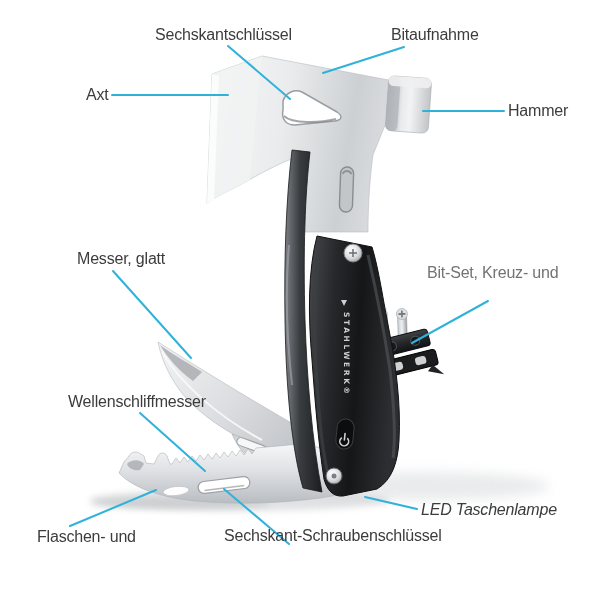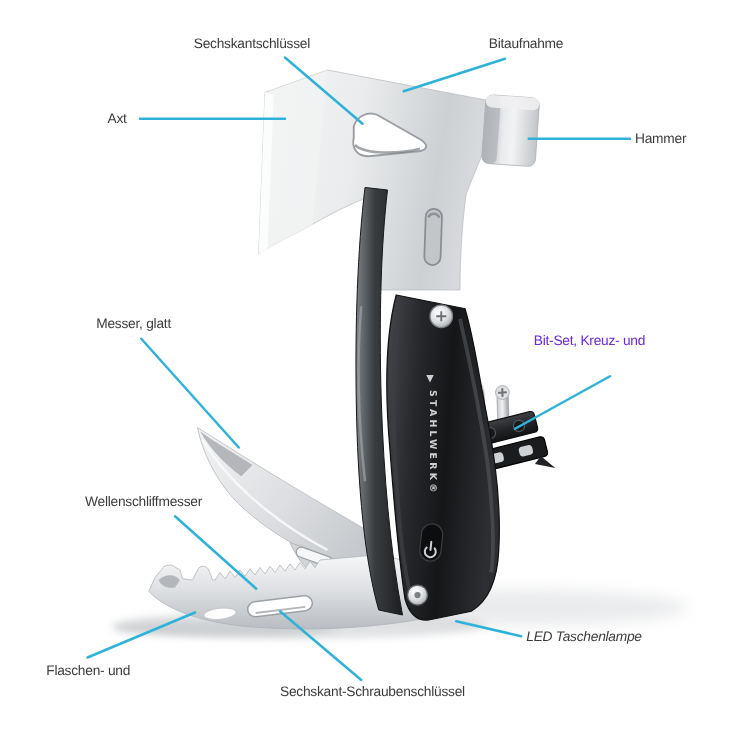--- a/index.html
+++ b/index.html
@@ -3,21 +3,21 @@
 <meta charset="utf-8">
 <style>
   html,body{margin:0;padding:0;background:#ffffff;}
   .stage{
     position:relative;width:600px;height:600px;background:#ffffff;overflow:hidden;
     font-family:"Liberation Sans",sans-serif;
   }
   .stage svg{position:absolute;left:0;top:0;}
   .label{
     position:absolute;
-    font-size:11px;line-height:16px;
+    font-size:16px;line-height:16px;
     color:#3c3c3c;
     white-space:nowrap;
     letter-spacing:-0.2px;
     text-align:center;
   }
 </style>
 </head>
 <body>
 
 <div class="stage">
@@ -201,23 +201,23 @@
     <line class="leader-line" x1="70" y1="526" x2="156" y2="490" stroke="#2fb2d9"></line>
     <line class="leader-line" x1="289" y1="544" x2="224" y2="489" stroke="#2fb2d9"></line>
   </g>
 </svg>
 
 <div class="label" style="left: 86px; top: 87px; color: rgb(60, 60, 60);">Axt</div>
 <div class="label" style="left: 155px; top: 27px; color: rgb(60, 60, 60);">Sechskantschlüssel</div>
 <div class="label" style="left: 391px; top: 27px; color: rgb(60, 60, 60);">Bitaufnahme</div>
 <div class="label" style="left: 508px; top: 103px; color: rgb(60, 60, 60);">Hammer</div>
 <div class="label" style="left: 77px; top: 251px; color: rgb(60, 60, 60);">Messer, glatt</div>
-<div class="label" style="left: 427px; top: 265px; color: #6d28d9;">
+<div class="label" style="left: 427px; top: 265px; color: #737373;">
   <div>Bit-Set, Kreuz- und</div>
 </div>
 <div class="label" style="left: 47px; top: 394px; color: rgb(60, 60, 60); margin-left: 21px;">Wellenschliffmesser</div>
 <div class="label" style="left: 421px; top: 502px; color: rgb(60, 60, 60); font-style: italic;">LED Taschenlampe</div>
 <div class="label" style="left: 27px; top: 529px; color: rgb(60, 60, 60); margin-left: 10px;">
   <div>Flaschen- und</div>
 </div>
-<div class="label" style="left: 224px; top: 546px; color: rgb(60, 60, 60);">Sechskant-Schraubenschlüssel</div>
+<div class="label" style="left: 224px; top: 528px; color: rgb(60, 60, 60);">Sechskant-Schraubenschlüssel</div>
 
 </div>
 
 </body></html>

